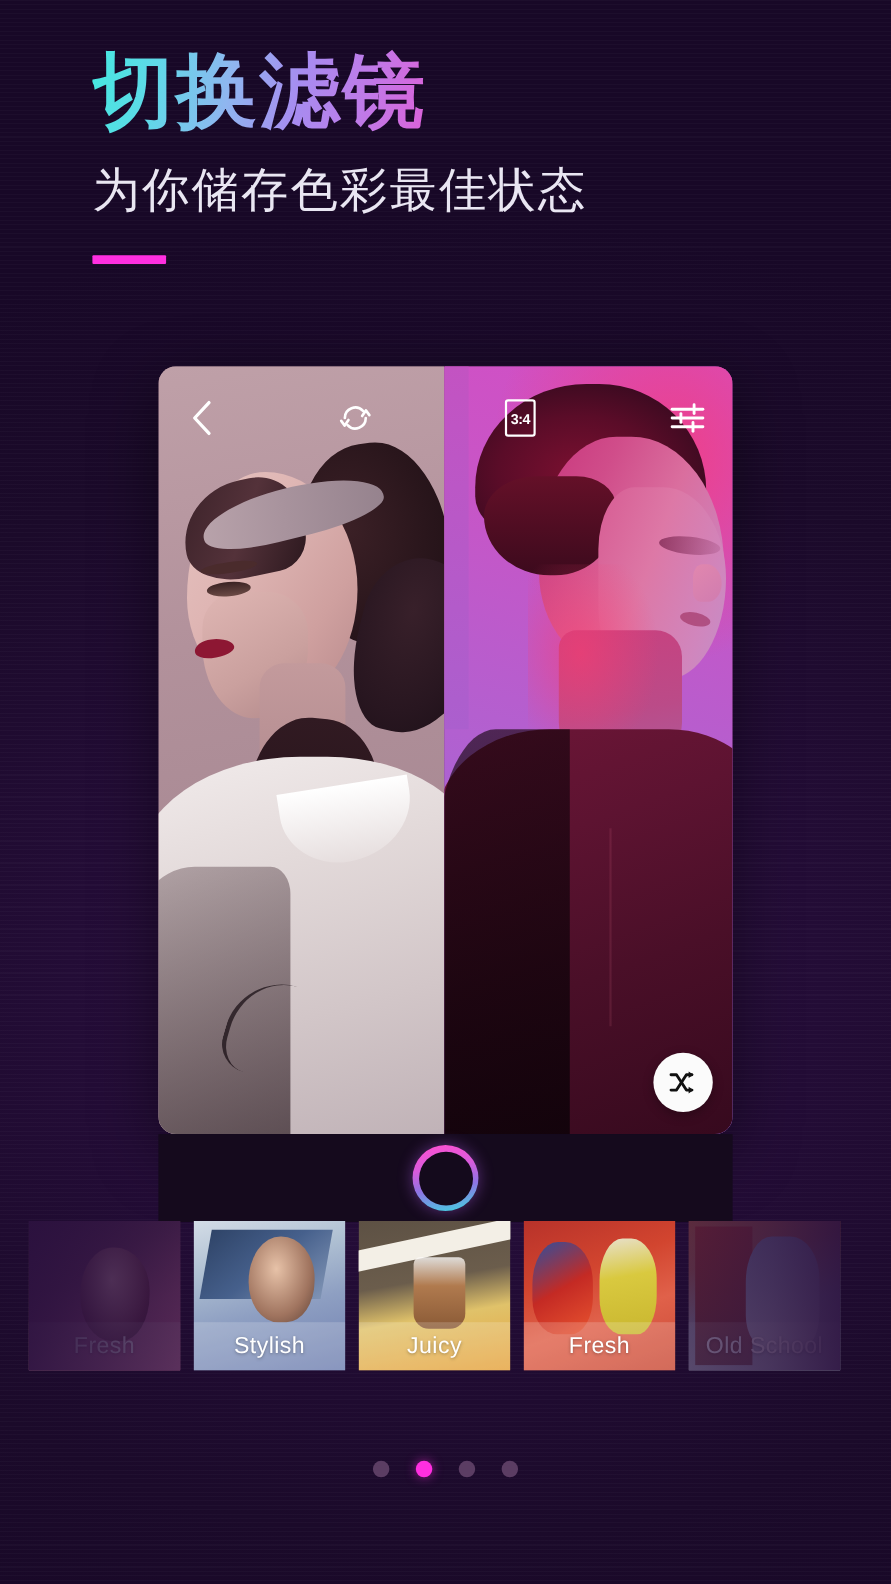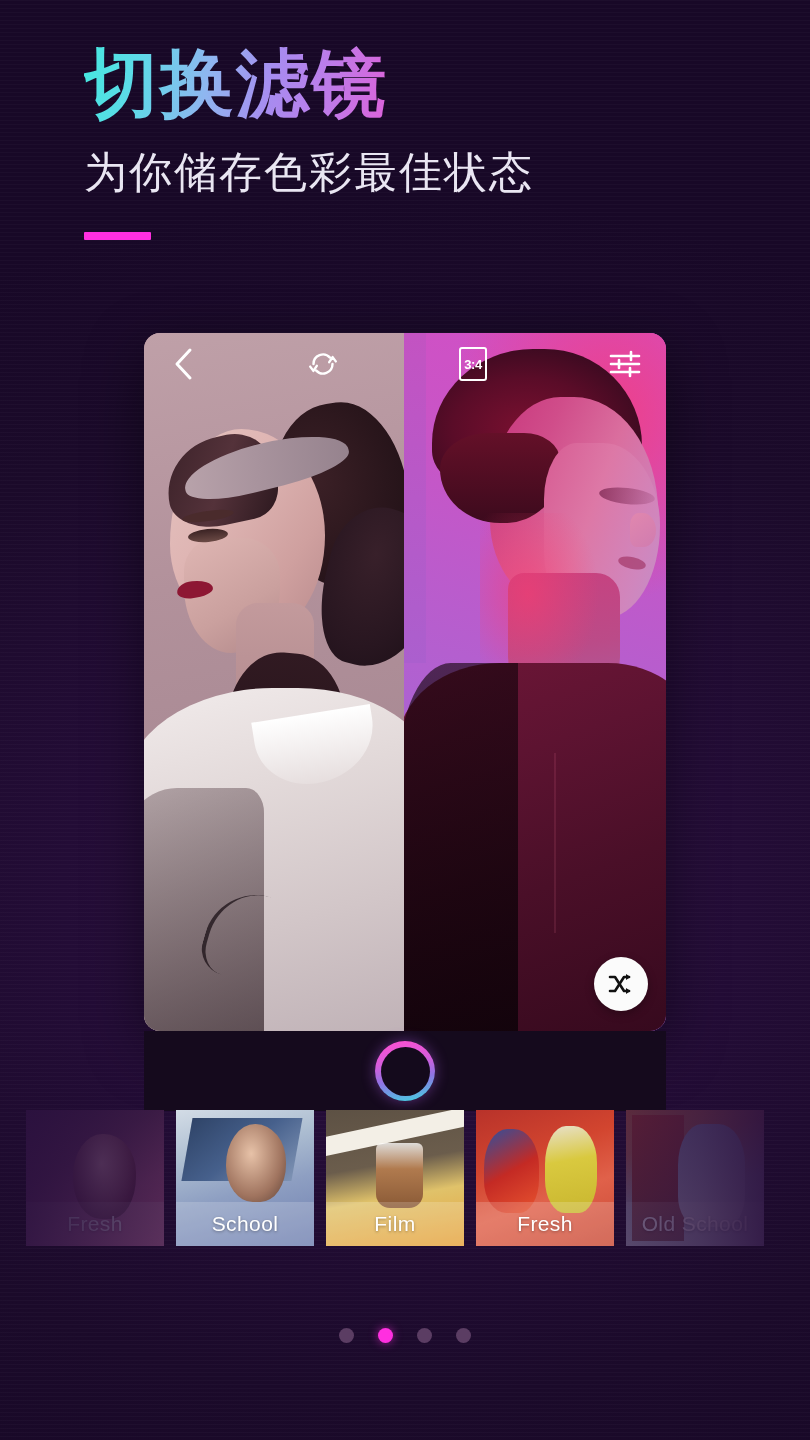--- a/index.html
+++ b/index.html
@@ -207,21 +207,21 @@
     position:absolute; left:150px; top:420px; width:2px; height:180px;
     background:rgba(255,120,160,0.12);
   }
   .r-bgleft-strip {
     position:absolute; left:0; top:0; width:22px; height:330px;
     background:linear-gradient(180deg,#c353c2 0%,#ab5fce 100%);
   }
 
   
   .toolbar {
-    position:absolute; left:0; top:0; right:0; height:62px;
+    position:absolute; left:0; top:16px; right:0; height:62px;
     display:flex; align-items:center; z-index:6;text-align:right;
   }
   .tb-btn { display:flex; align-items:center; justify-content:center; cursor:pointer; }
   .tb-back   { width:62px; height:62px; margin-left:8px; }
   .tb-rot    { width:62px; height:62px; margin-left:78px; }
   .tb-ratio  { width:62px; height:62px; margin-left:88px; }
   .tb-adjust { width:62px; height:62px; margin-left:auto; margin-right:10px; }
   .ratio-box {
     width:28px; height:34px; border:2.5px solid #fff; border-radius:3px;
     display:flex; align-items:center; justify-content:center;
@@ -461,28 +461,28 @@
     <div class="fimg th-fresh"></div>
     <div class="flabel-band">
       <span class="flabel">Fresh</span>
     </div>
     <div class="fade"></div>
   </div>
 
   <div class="ftile">
     <div class="fimg th-stylish"></div>
     <div class="flabel-band">
-      <span class="flabel">School</span>
+      <span class="flabel">Stylish</span>
     </div>
   </div>
 
   <div class="ftile">
     <div class="fimg th-juicy"></div>
     <div class="flabel-band">
-      <span class="flabel">Film</span>
+      <span class="flabel">Juicy</span>
     </div>
   </div>
 
   <div class="ftile">
     <div class="fimg th-film"></div>
     <div class="flabel-band">
       <span class="flabel">Fresh</span>
     </div>
   </div>
 

